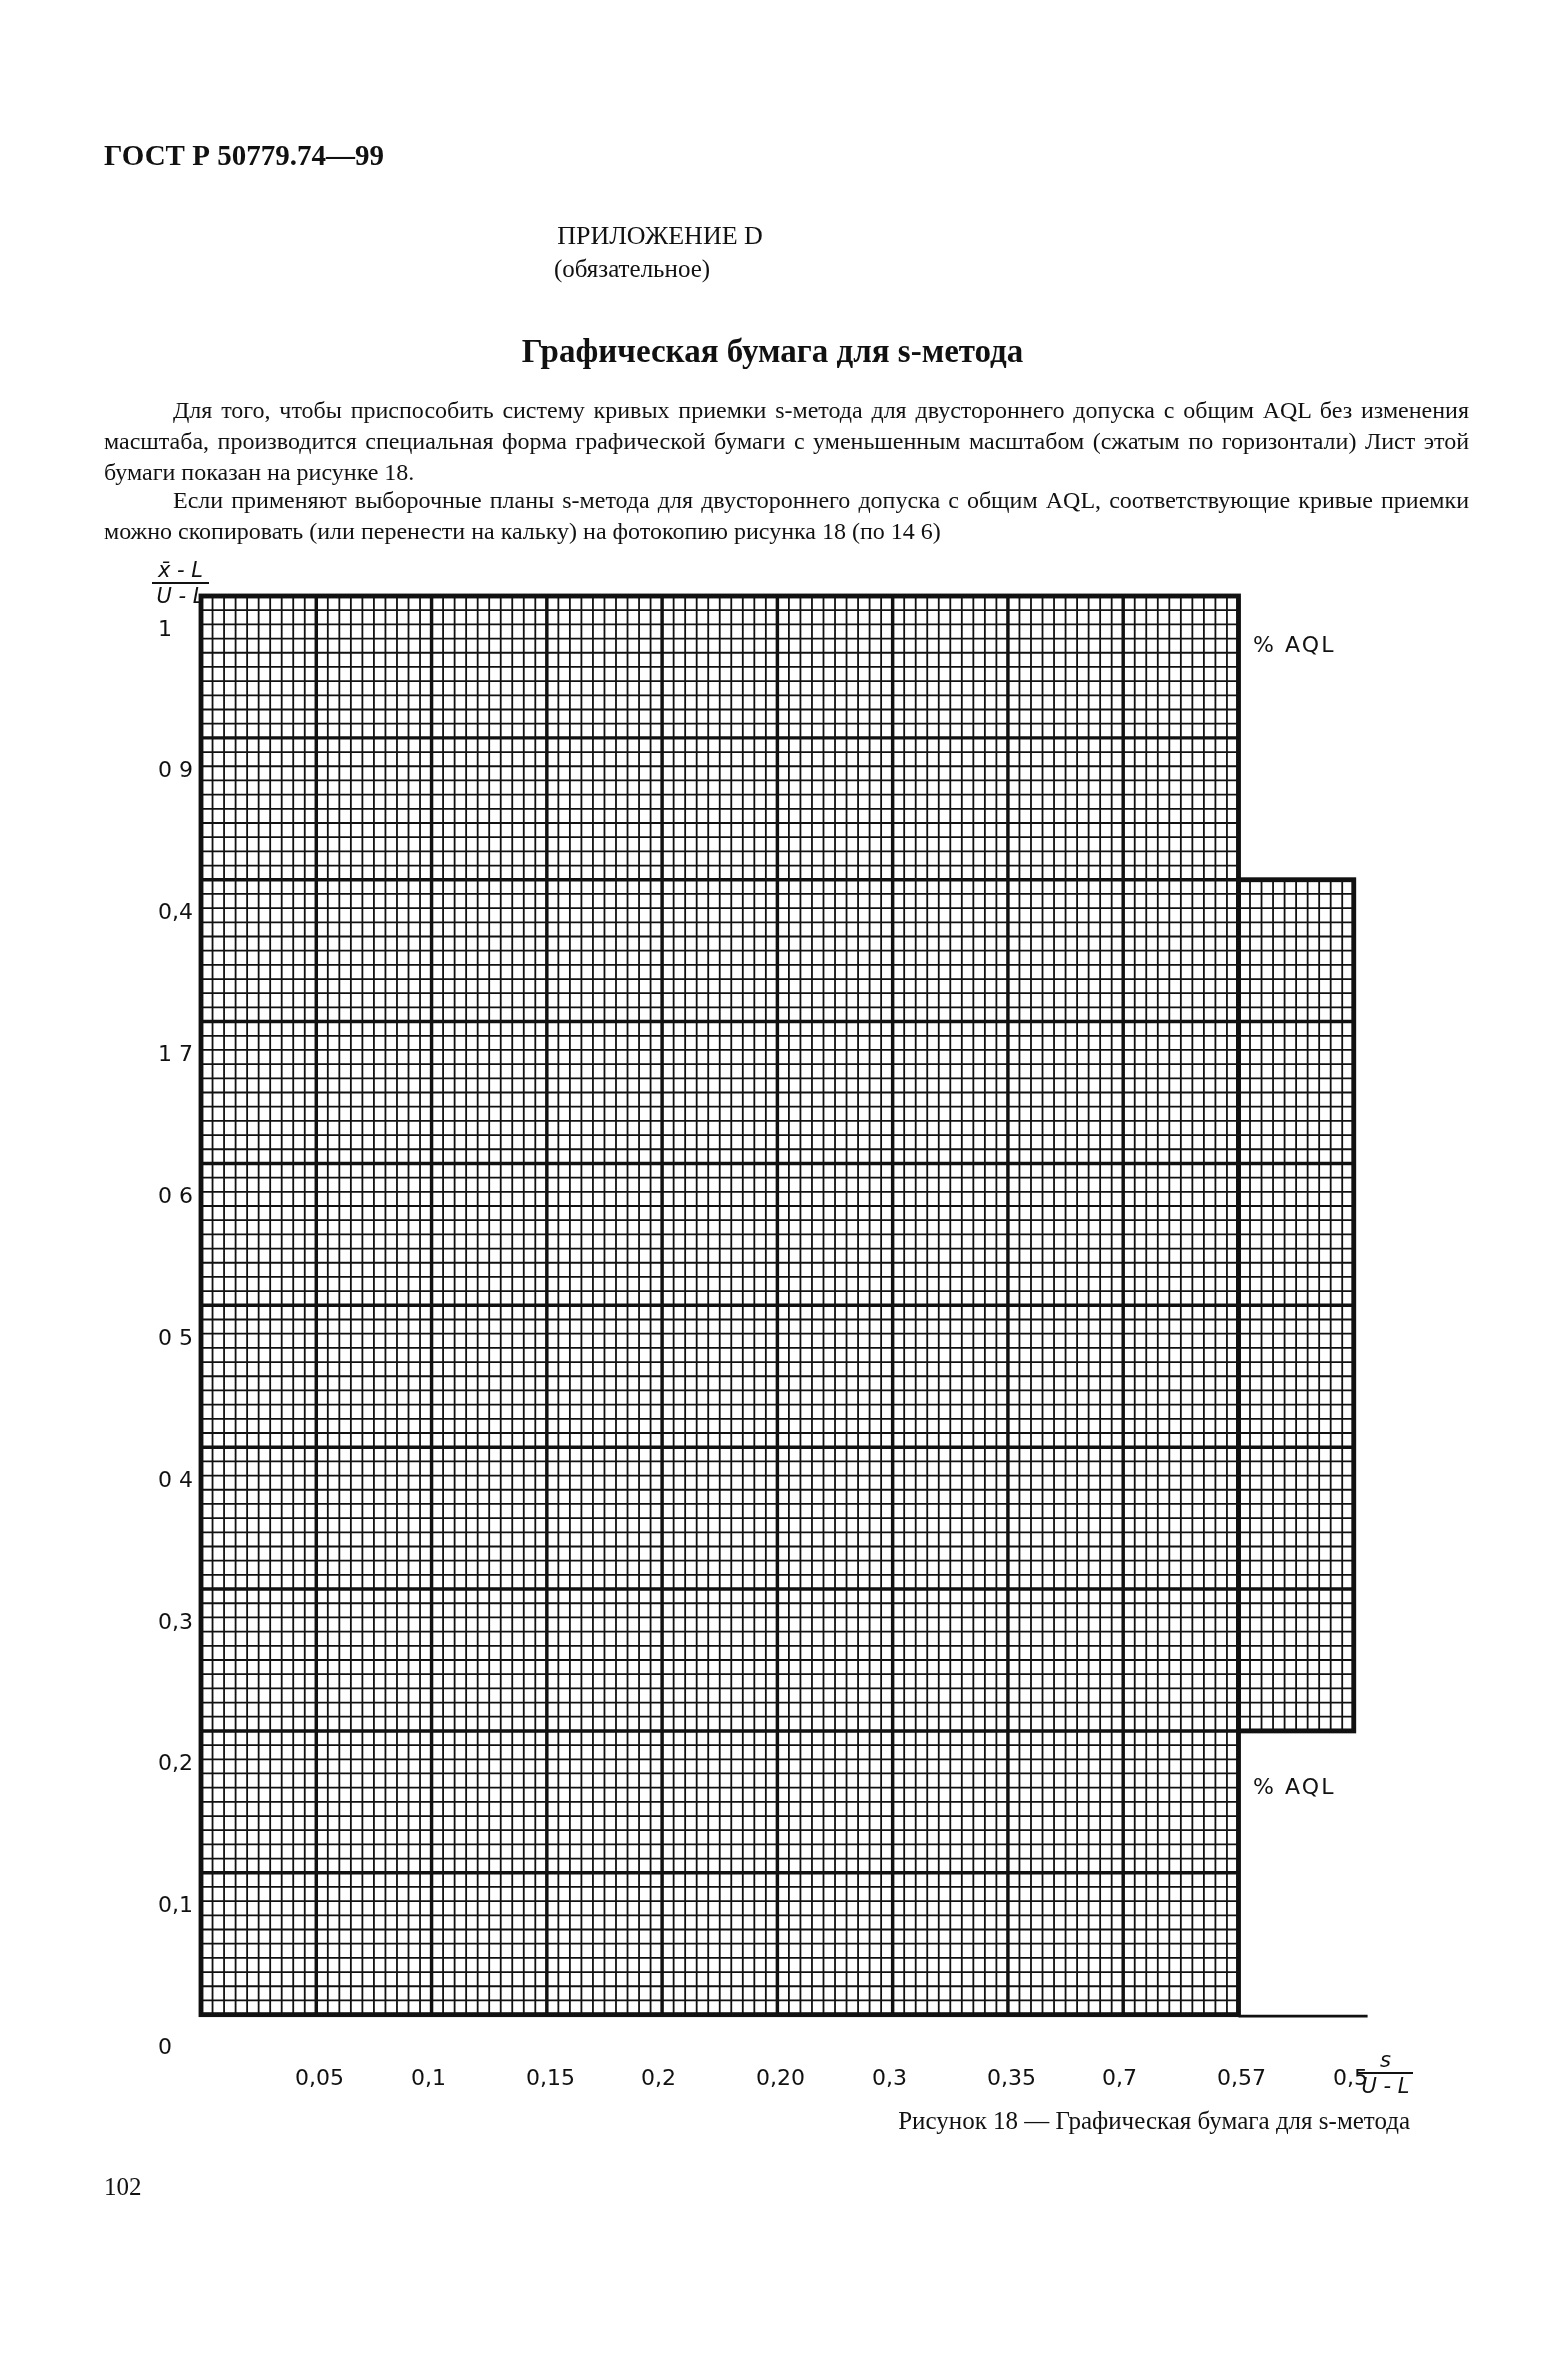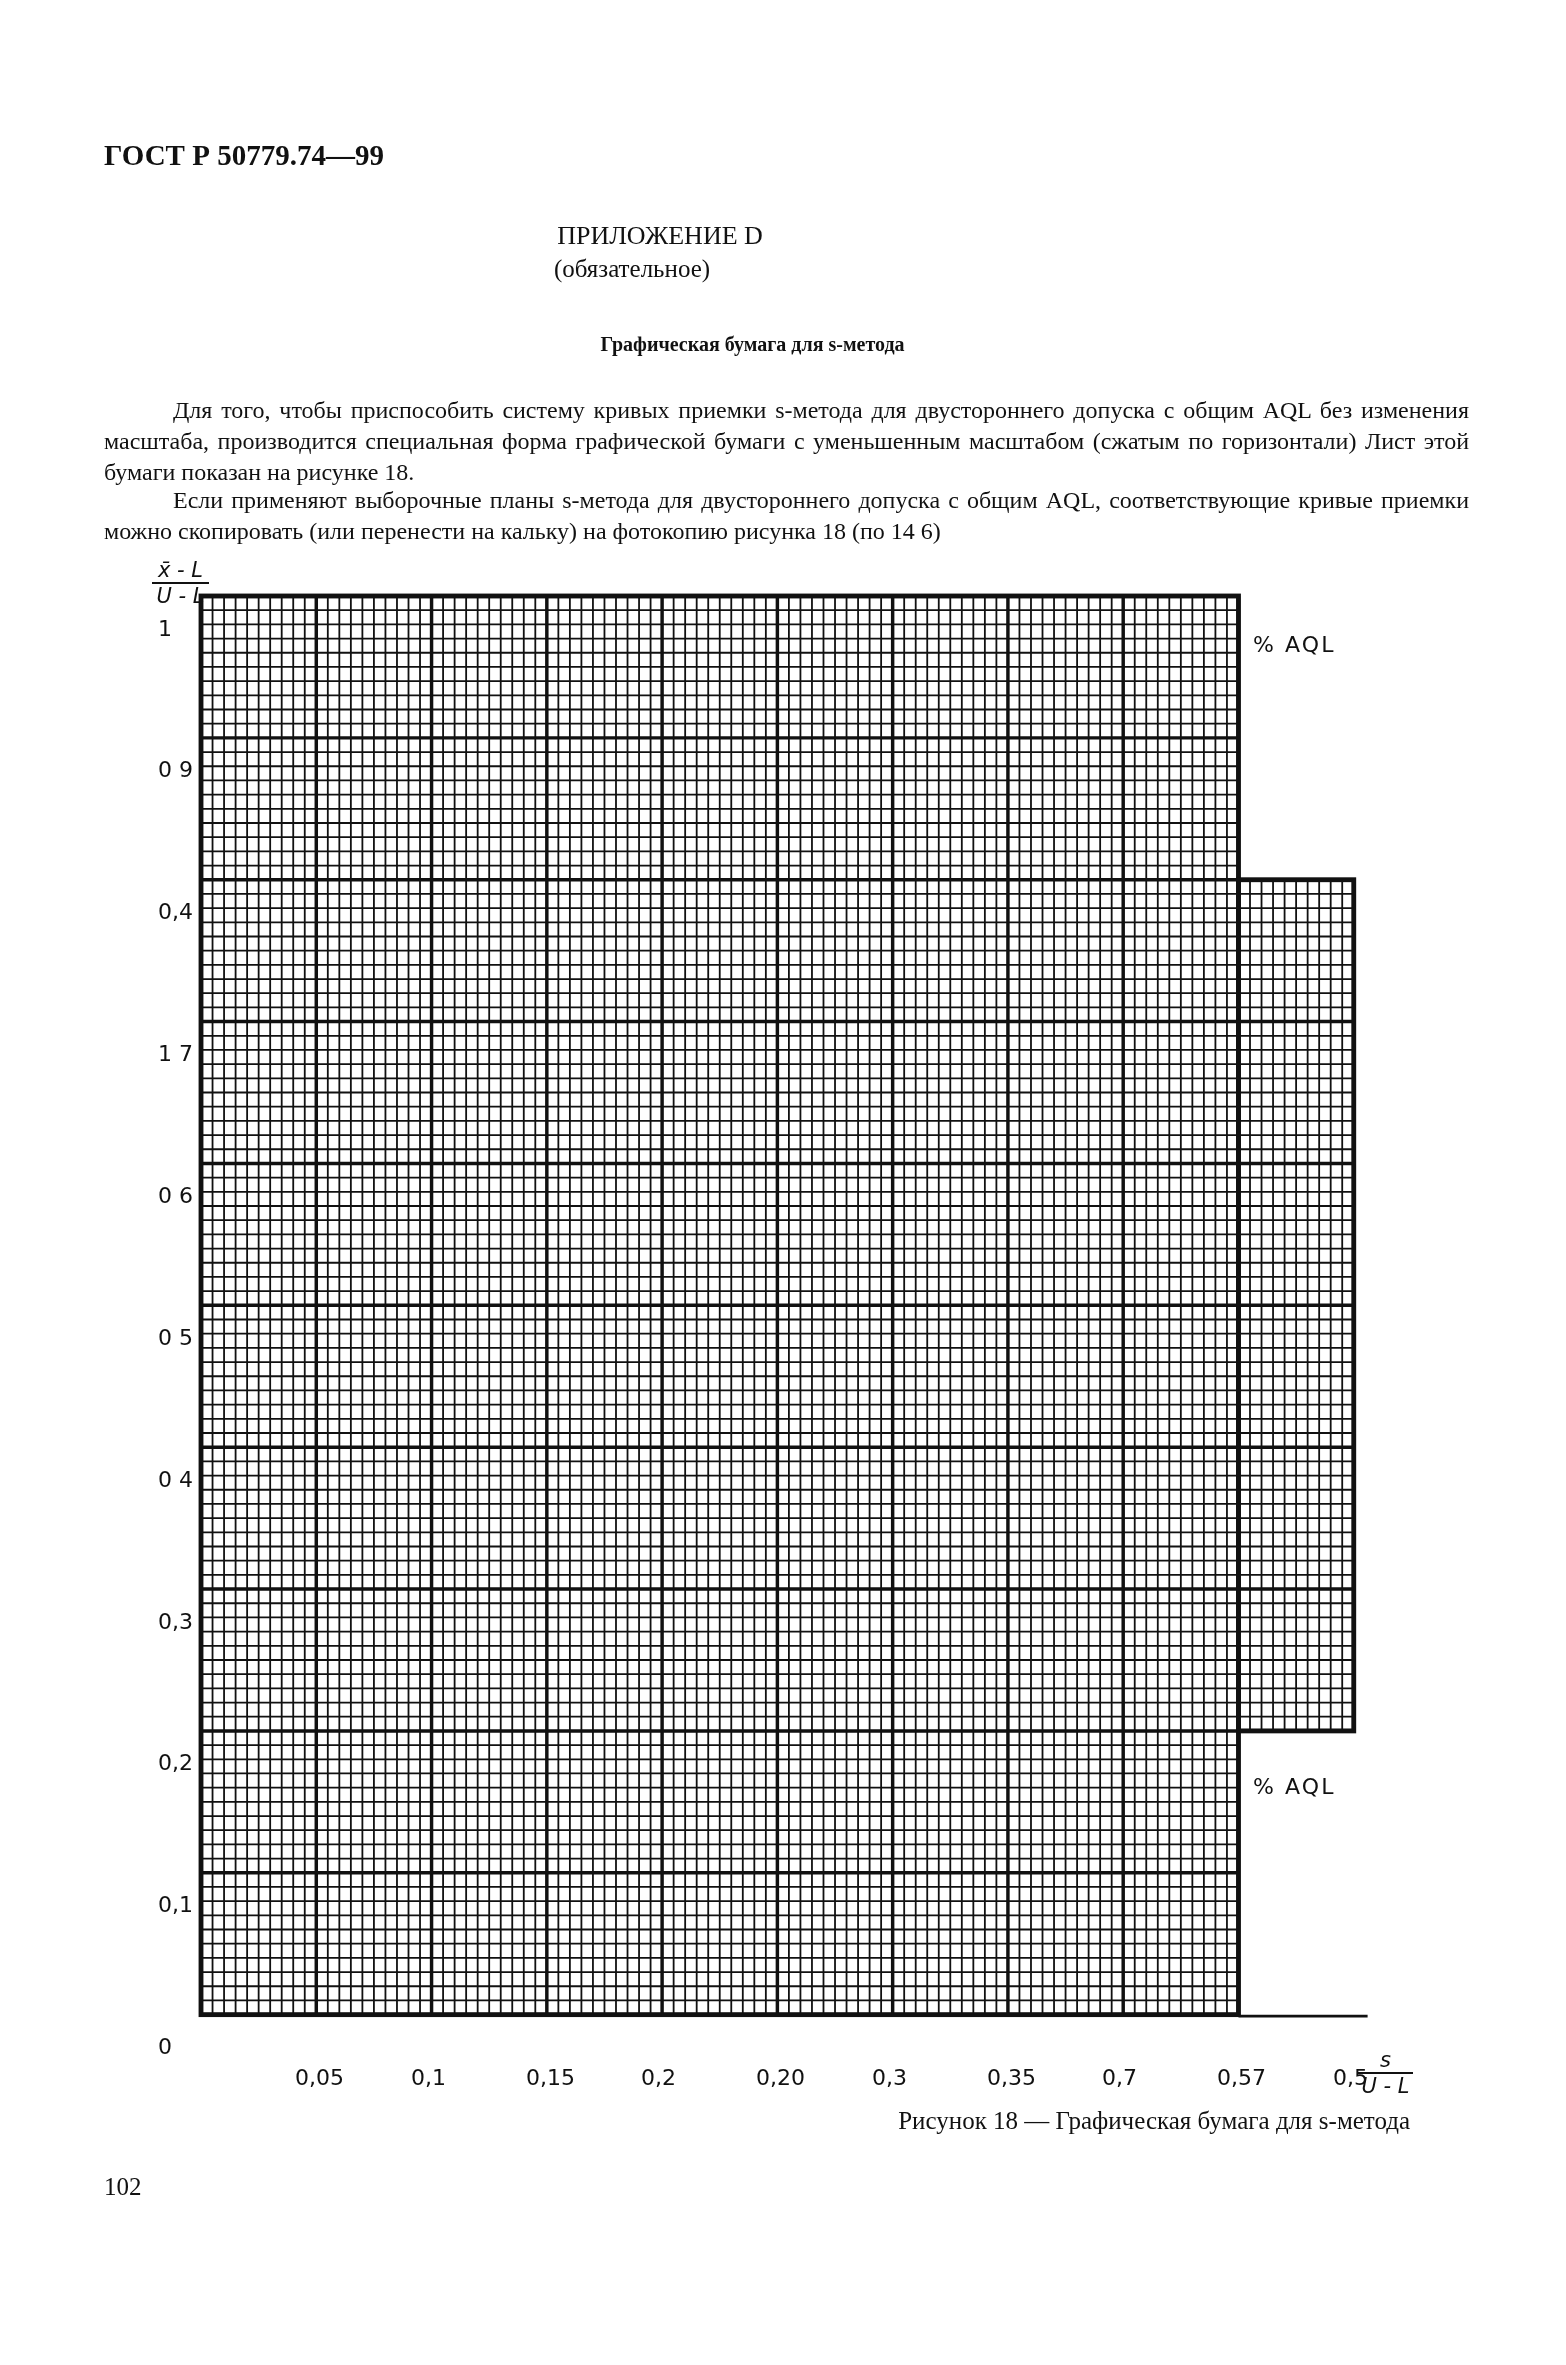--- a/index.html
+++ b/index.html
@@ -2,21 +2,21 @@
 <html style="font-size:11px"><head>
 <meta charset="utf-8">
 <style>
   html, body { margin: 0; padding: 0; background: #ffffff; }
   body { width: 1567px; height: 2366px; position: relative; overflow: hidden;
          font-family: "Liberation Serif", "DejaVu Serif", serif; color: #111; }
   .abs { position: absolute; margin-top: 35px; }
   #doc-id { left: 104px; top: 104px; font-size: 29px; font-weight: bold; letter-spacing: 0; }
   #appx-title { left: 0; width: 1320px; top: 186px; text-align: center; font-size: 26px; }
   #appx-sub { left: 0; width: 1264px; top: 220px; text-align: center; font-size: 25px; }
-  #section-title { left: 0; width: 1505px; top: 298px; text-align: center; font-size: 20px; font-weight: bold; }
+  #section-title { left: 0; width: 1505px; top: 298px; text-align: center; font-size: 33px; font-weight: bold; padding-left: 20px; }
   .para { left: 104px; width: 1365px; font-size: 24px; line-height: 31px; text-align: justify; }
   #para1 { top: 360px; text-indent: 69px; }
   #para2 { top: 450px; text-indent: 69px; }
   .axis-frac { font-family: "DejaVu Sans", sans-serif; font-style: italic; font-size: 21px; text-align: center; }
   .frac-line { border-top: 2.1px solid #111; }
   #y-frac { left: 152px; top: 523px; width: 57px; }
   #x-frac { left: 1358px; top: 2013px; width: 55px; }
   .tick { font-family: "DejaVu Sans", sans-serif; font-size: 22px; }
   .aql { font-family: "DejaVu Sans", sans-serif; font-size: 22px; letter-spacing: 2.1px; }
   #caption { left: 0; width: 1410px; top: 2072px; text-align: right; font-size: 25px; }

